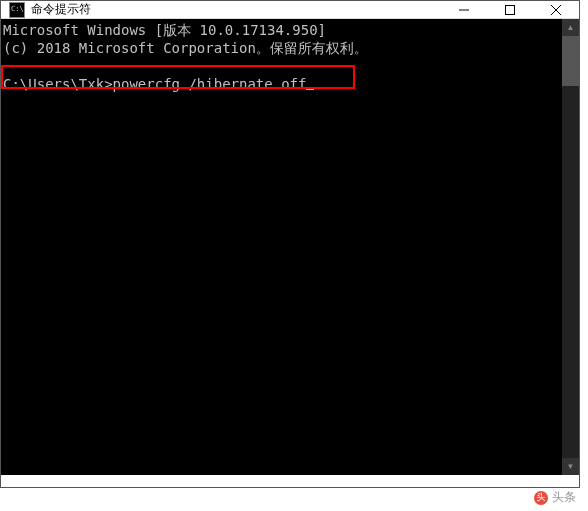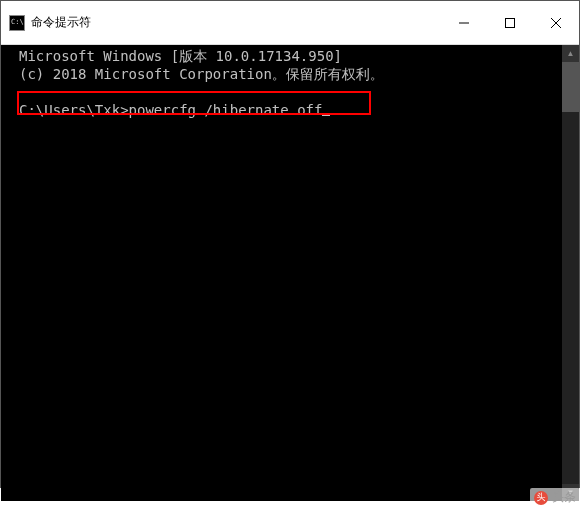--- a/index.html
+++ b/index.html
@@ -12,21 +12,21 @@
   position: relative;
 }
 .window {
   width: 580px;
   height: 488px;
   border: 1px solid #555;
   background: #fff;
   position: relative;
 }
 .titlebar {
-  height: 44px;
+  height: 18px;
   background: #fff;
   display: flex;
   align-items: center;
   border-bottom: 1px solid #ddd;
 }
 .app-icon {
   width: 16px;
   height: 16px;
   margin: 0 6px 0 8px;
   background: #000;
@@ -72,21 +72,20 @@
   width: calc(100% - 17px);
   height: 100%;
   background: #000;
   color: #c0c0c0;
   font-family: "NSimSun", "SimSun", Consolas, monospace;
   font-size: 14px;
   line-height: 18px;
   padding: 2px 0 0 2px;
   white-space: pre;
   position: relative;
-  margin-left: 16px;
 }
 .scrollbar {
   position: absolute;
   right: 0;
   top: 0;
   width: 17px;
   height: 100%;
   background: #333;
 }
 .scroll-track {

